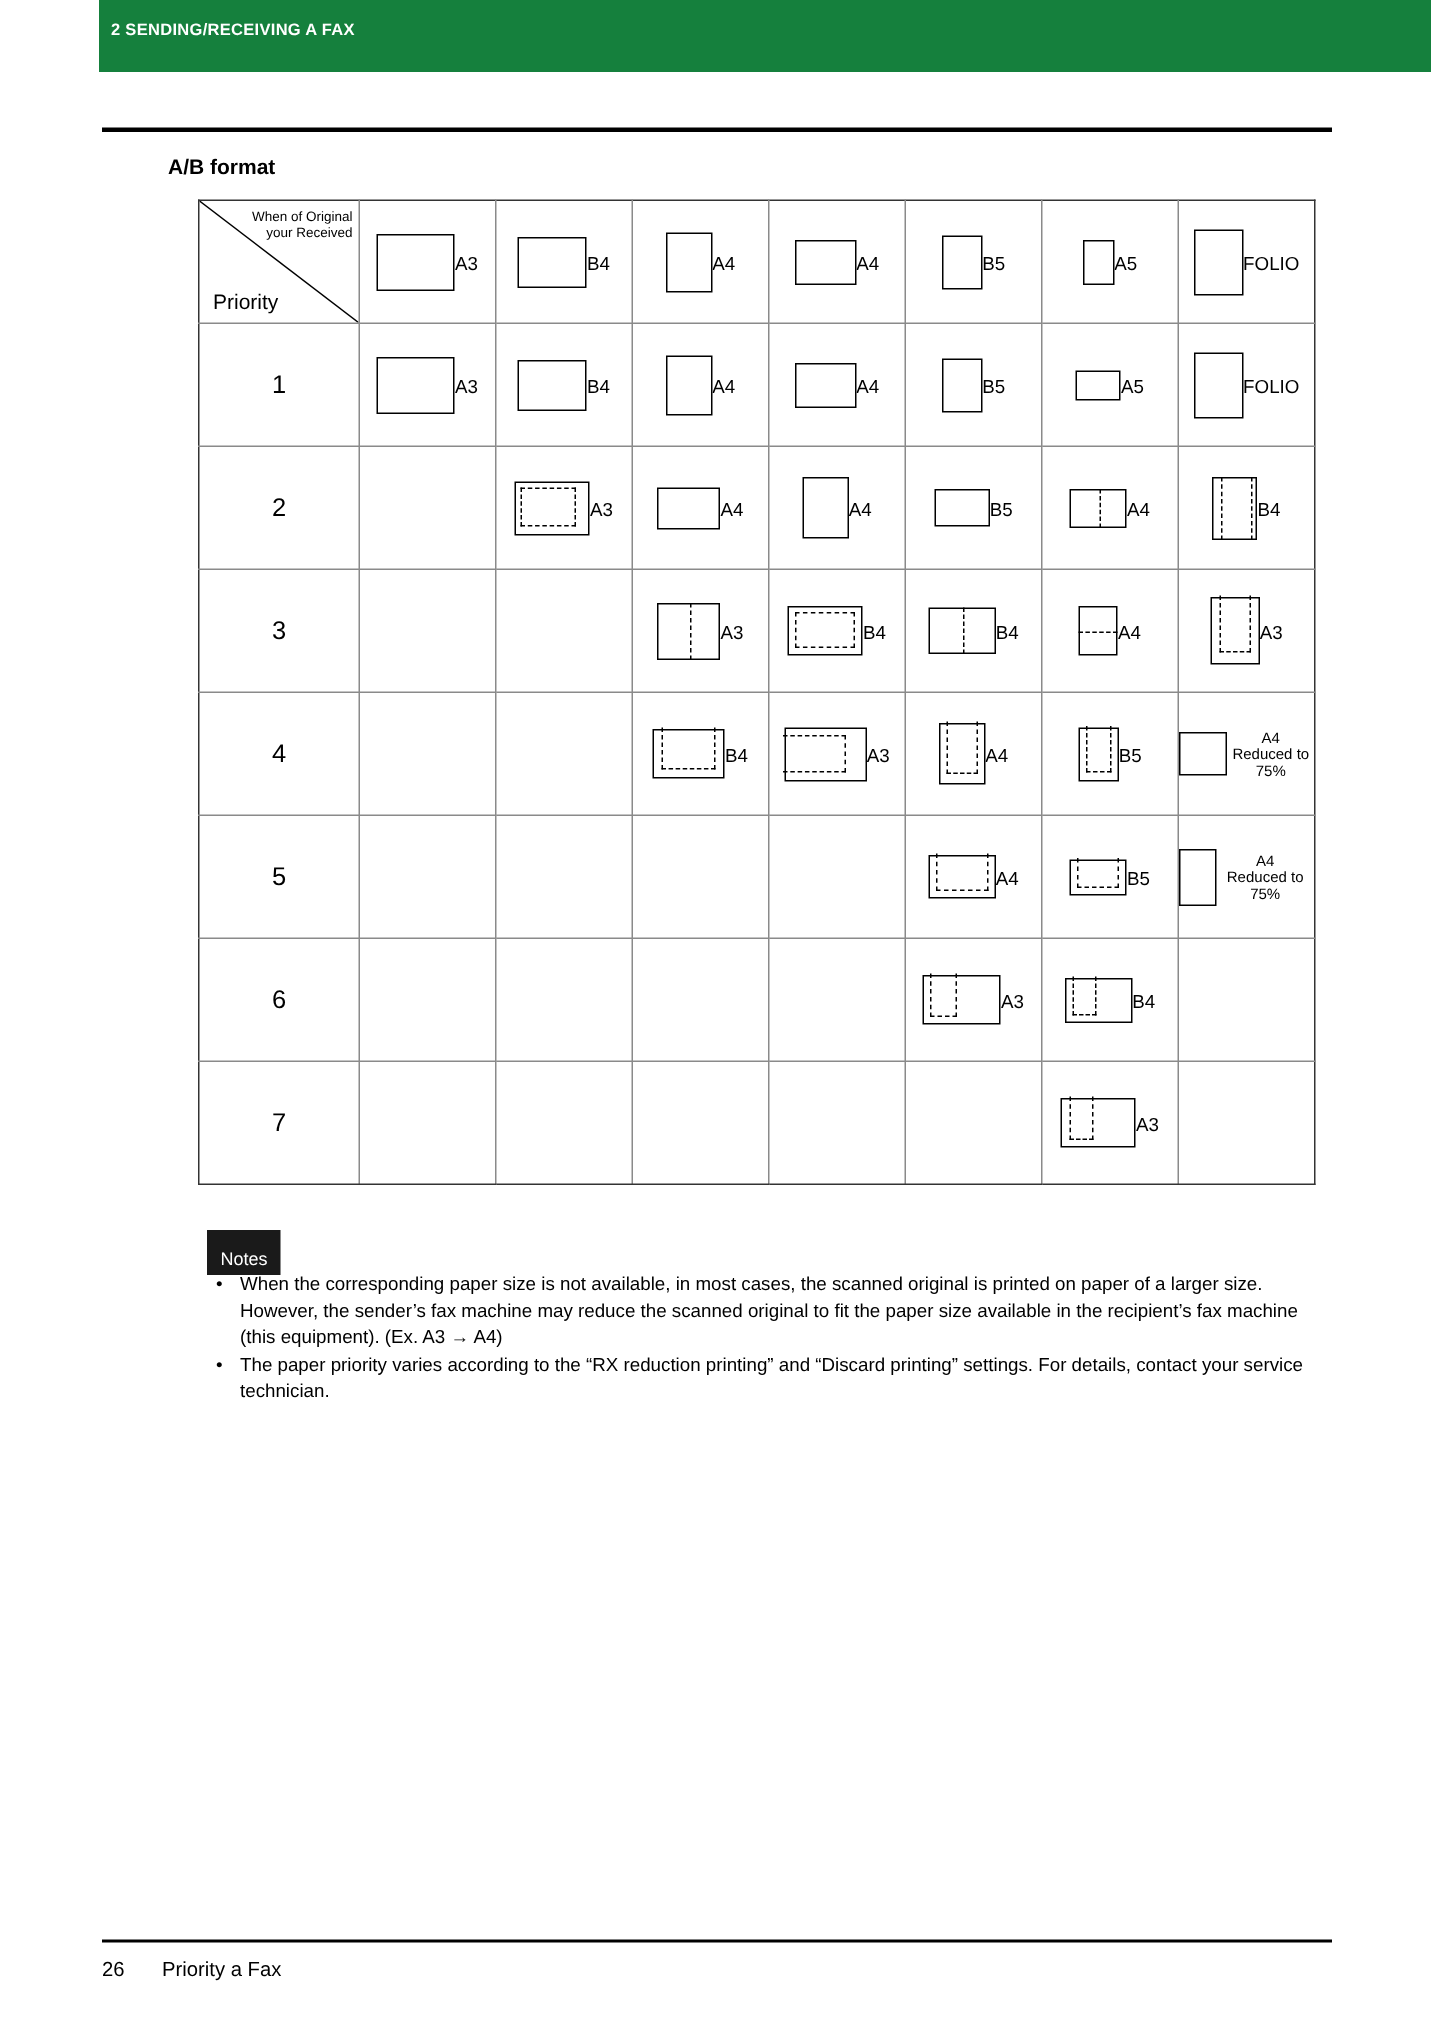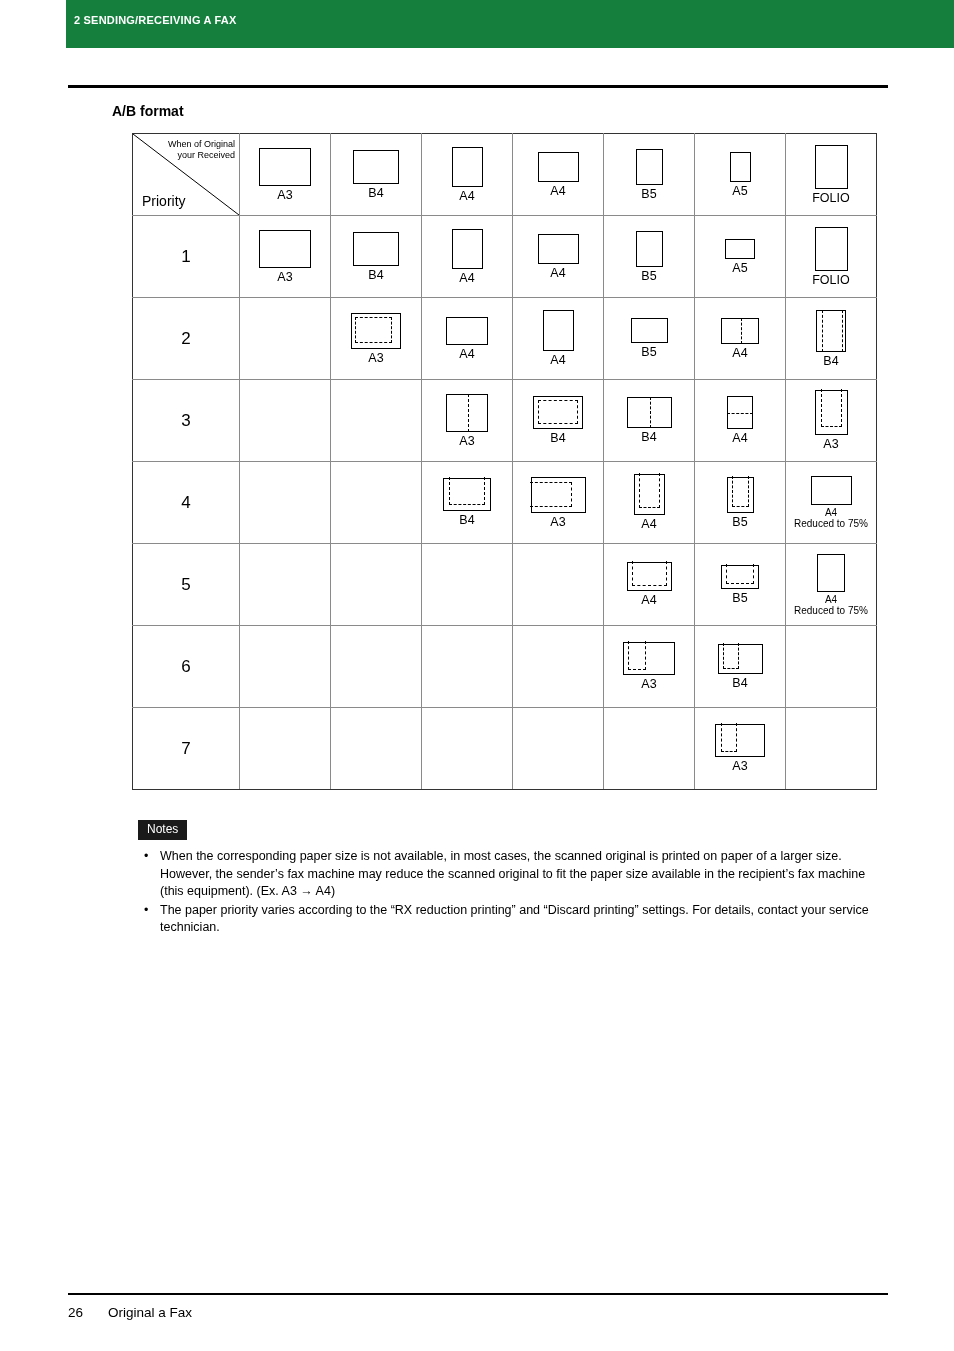--- a/index.html
+++ b/index.html
@@ -63,21 +63,21 @@
   }
   .corner .prio-label{
     position:absolute;left:9px;bottom:6px;
     font-size:14px;
   }
 
   .prio-num{font-size:17px;}
 
   
   .cell-inner{
-    display:flex;flex-direction:column;align-items:center;justify-content:center;
+    display:flex;flex-direction:row;align-items:center;justify-content:center;
     height:100%;
   }
   .paper{
     position:relative;
     border:1.4px solid #000;
     background:#fff;
     box-sizing:border-box;
   }
   .cap{
     font-size:12.5px;margin-top:3px;line-height:13px;
@@ -87,21 +87,21 @@
   
   .dash{position:absolute;box-sizing:border-box;}
   .d-box{border:1.2px dashed #000;}
   .d-v{border-left:1.2px dashed #000;}
   .d-h{border-top:1.2px dashed #000;}
 
   
   .notes-tag{
     position:absolute;left:138px;top:820px;
     background:#1a1a1a;color:#fff;
-    font-size:12px;padding:2px 9px 4px 9px;
+    font-size:12px;padding:12px 9px 4px 9px;
   }
   .notes-body{
     position:absolute;left:138px;top:848px;width:745px;
     font-size:12.5px;line-height:17.5px;
   }
   .note-item{position:relative;padding-left:22px;margin-bottom:1px;}
   .note-item .bul{position:absolute;left:6px;top:0;}
 
   
   .rule-bottom{
@@ -439,14 +439,14 @@
 </table>
 
 <div class="notes-tag">Notes</div>
 <div class="notes-body" id="notes-body">
     <div class="note-item"><span class="bul">•</span><span>When the corresponding paper size is not available, in most cases, the scanned original is printed on paper of a larger size. However, the sender’s fax machine may reduce the scanned original to fit the paper size available in the recipient’s fax machine (this equipment). (Ex. A3 → A4)</span></div>
     <div class="note-item"><span class="bul">•</span><span>The paper priority varies according to the “RX reduction printing” and “Discard printing” settings. For details, contact your service technician.</span></div>
   </div>
 
 <div class="rule-bottom"></div>
 <div class="footer">
-  <span class="pg">26</span><span>Original a Fax</span>
+  <span class="pg">26</span><span>Priority a Fax</span>
 </div>
 
 </body></html>

